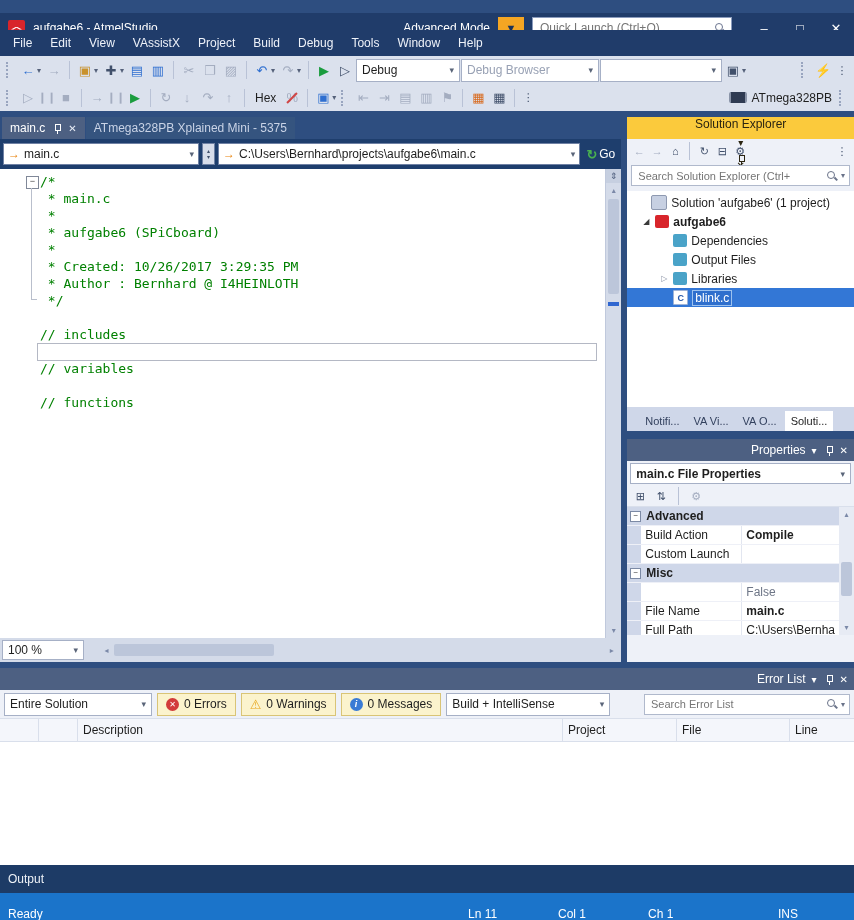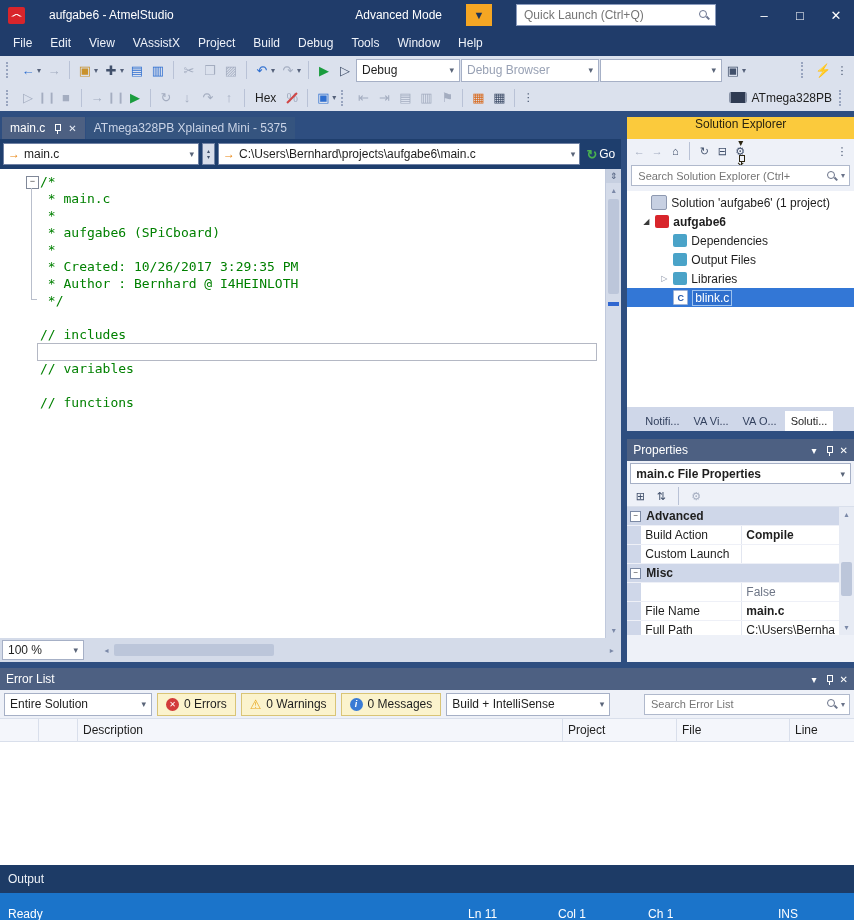--- a/index.html
+++ b/index.html
@@ -1,22 +1,22 @@
 <!DOCTYPE html>
 <html><head>
 <meta charset="utf-8">
 <style>
   html,body{margin:0;padding:0;}
   .app{position:relative;width:854px;height:920px;background:#2e4e80;overflow:hidden;
        font-family:"Liberation Sans",sans-serif;font-size:12px;color:#1e1e1e;}
   .abs{position:absolute;}
 
   
-  .titlebar{top:0;left:0;right:0;height:30px;background:#203c6a;display:flex;align-items:center;
-            color:#fff;padding:0 0 0 8px;gap:24px;}
+  .titlebar{top:13px;left:0;right:0;height:30px;background:#203c6a;display:flex;align-items:center;
+            color:#fff;padding:0 0 0 8px;gap:8px;}
   .atmel-logo{width:17px;height:17px;background:#d8252b;border-radius:2px;position:relative;flex:0 0 auto;}
   .atmel-logo::after{content:"";position:absolute;left:3px;top:7px;width:11px;height:3px;background:#fff;
             clip-path:polygon(0 100%,50% 0,100% 100%,78% 100%,50% 45%,22% 100%);}
   .mode-label{margin-left:auto;}
   .mode-box{width:26px;height:22px;background:#f5a623;display:flex;align-items:center;justify-content:center;
             color:#1d3358;font-size:11px;flex:0 0 auto;}
   .quicklaunch{width:188px;height:20px;background:#fff;border:1px solid #8a9bbd;display:flex;align-items:center;
             padding:0 5px;color:#6b7590;gap:4px;}
   .quicklaunch input{border:none;outline:none;background:transparent;flex:1;font:inherit;color:#6b7590;min-width:0;}
   .winbtns{display:flex;margin-left:6px;}
@@ -87,21 +87,21 @@
   .editor-bottom{height:22px;background:#d4dbe9;display:flex;align-items:center;padding:1px 2px;gap:15px;}
   .zoom-combo{width:70px;height:18px;}
   .hscroll{flex:1;height:16px;display:flex;align-items:center;position:relative;}
   .hthumb{width:160px;height:12px;background:#bcc6da;border-radius:2px;}
 
   
   .right-pane{flex:1;display:flex;flex-direction:column;margin-left:6px;padding-top:6px;}
   .panel-title{height:22px;display:flex;align-items:center;padding:0 6px;gap:6px;}
   .panel-title .t{flex:1;}
   .se-title{background:#fbca3c;color:#2a2411;flex-direction:column;}
-  .slate-title{background:#4d6082;color:#fff;}
+  .slate-title{background:#4d6082;color:#fff;text-align:right;}
   .title-ic{font-size:10px;}
 
   .se-panel{height:314px;display:flex;flex-direction:column;background:#eef1f8;}
   .se-toolbar{height:24px;display:flex;align-items:center;gap:2px;padding:0 4px;color:#5c6a85;}
   .se-search{height:24px;padding:2px 4px;}
   .searchbox{height:19px;background:#fff;border:1px solid #b0b9cc;display:flex;align-items:center;
              padding:0 4px;gap:3px;color:#6a7389;font-size:11px;}
   .searchbox input{border:none;outline:none;background:transparent;flex:1;font:inherit;color:#6a7389;min-width:0;}
   .mag{position:relative;width:12px;height:12px;flex:0 0 auto;}
   .mag::before{content:"";position:absolute;left:1px;top:1px;width:6px;height:6px;border:1.5px solid currentColor;border-radius:50%;}

